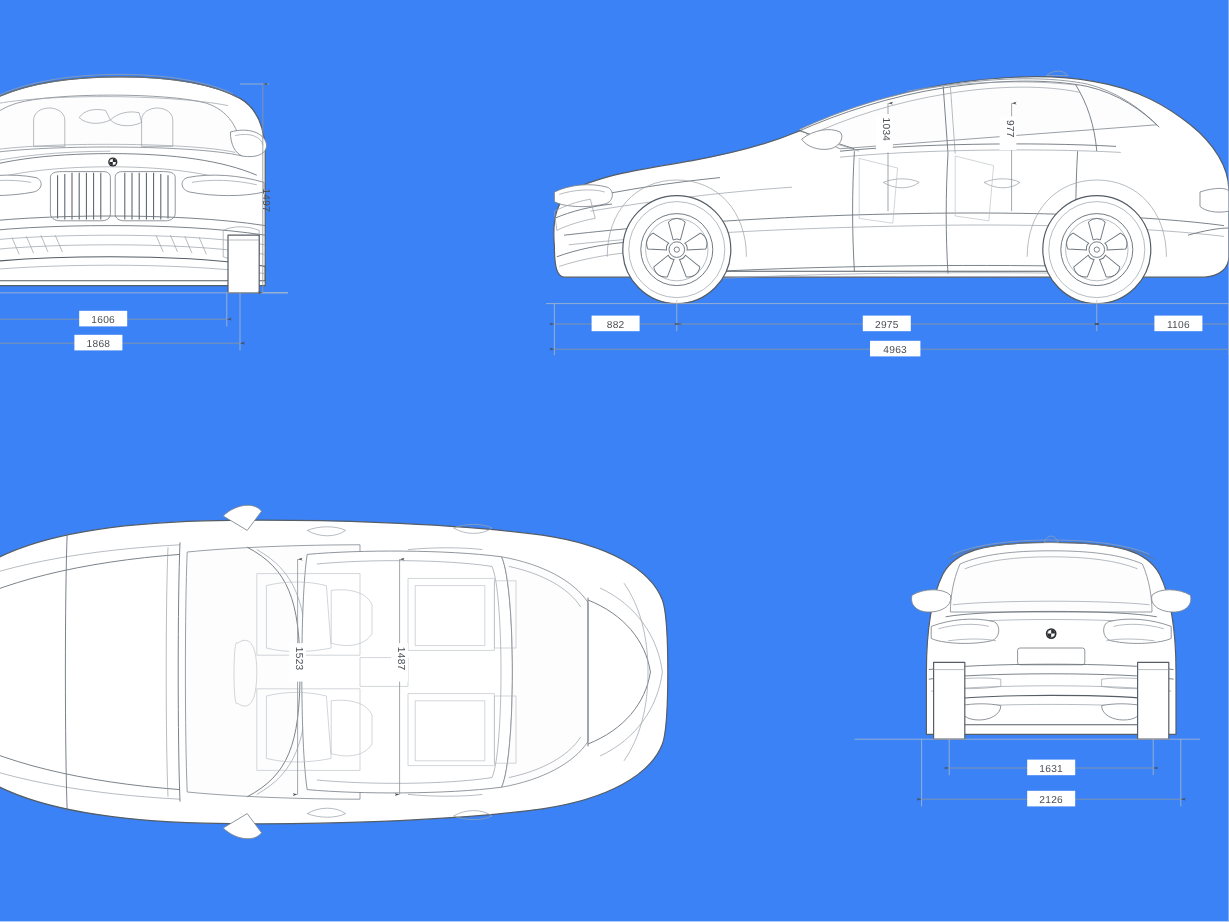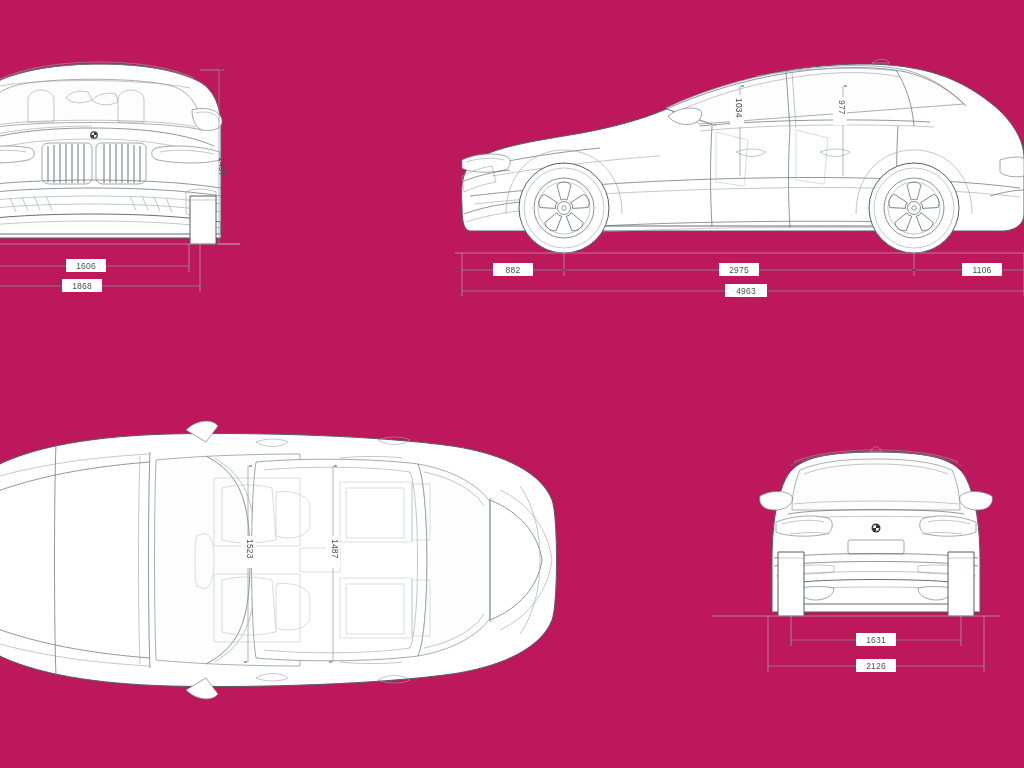--- a/index.html
+++ b/index.html
@@ -1,19 +1,19 @@
 <!DOCTYPE html>
 <html><head>
 <meta charset="utf-8">
 <title>Vehicle Dimension Drawing</title>
 <style>
   html,body{margin:0;padding:0;background:#ffffff;}
   body{width:1024px;height:768px;overflow:hidden;
        font-family:"Liberation Sans","DejaVu Sans",sans-serif;}
-  #sheet{position:relative;width:1024px;height:768px;background:#be185d;}
+  #sheet{position:relative;width:1024px;height:768px;background:#3b82f6;}
   svg{display:block;}
   .ln{fill:none;stroke:#555d66;stroke-width:.9;stroke-linejoin:round;stroke-linecap:round;}
   .ln2{fill:none;stroke:#6c757d;stroke-width:.75;}
   .lnt{fill:none;stroke:#9aa1a8;stroke-width:.6;}
   .lnf{fill:none;stroke:#b3b9bf;stroke-width:.5;}
   .glass{fill:#fdfdfe;stroke:#868d94;stroke-width:.7;}
   .body{fill:#ffffff;stroke:#555d66;stroke-width:1;stroke-linejoin:round;}
   .panel{fill:#ffffff;stroke:#7b8289;stroke-width:.7;}
   .dimline{stroke:#8f969c;stroke-width:.7;fill:none;}
   .extline{stroke:#b9bfc5;stroke-width:.6;fill:none;}

